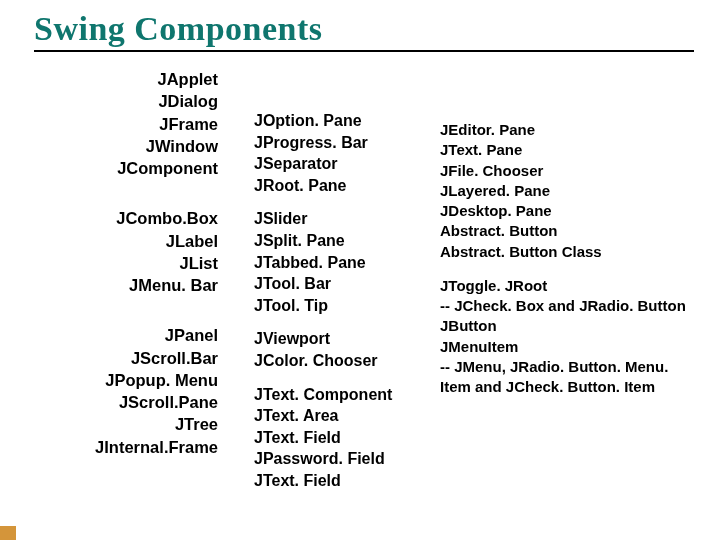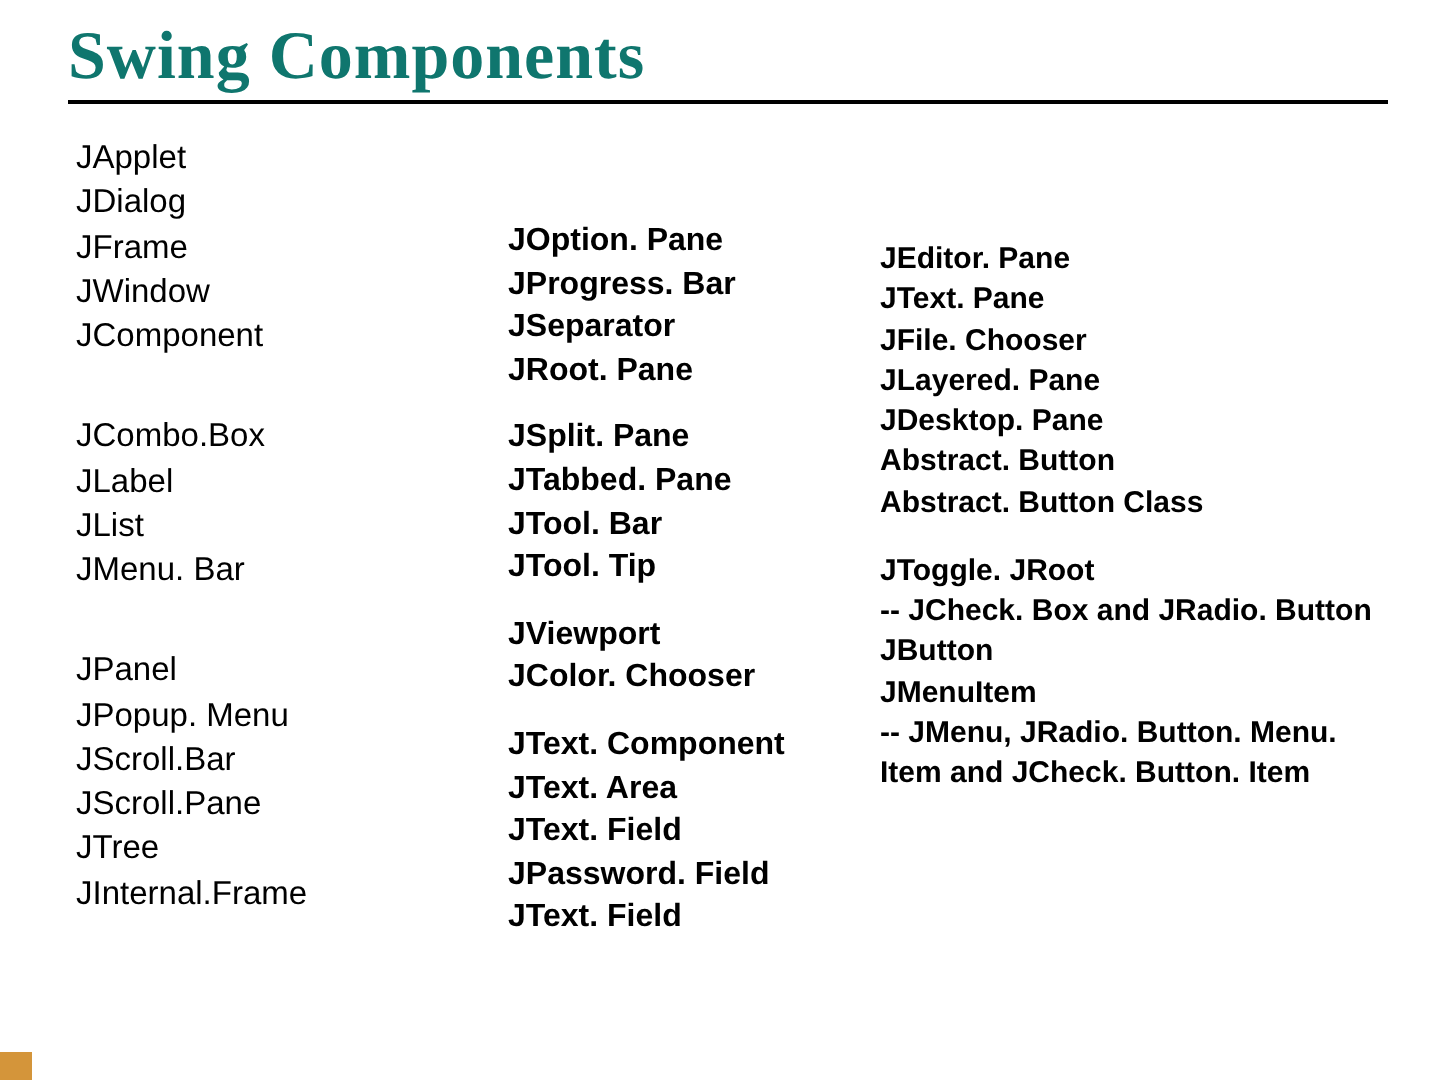--- a/index.html
+++ b/index.html
@@ -33,24 +33,25 @@
     position: absolute;
     font-family: Arial, Helvetica, sans-serif;
     color: #000;
   }
   .col1 {
     top: 68px;
     left: 38px;
     width: 180px;
   }
   .col1 .group {
-    font-weight: normal;
+    font-weight: bold;
     font-size: 16.5px;
     line-height: 1.35;
     margin-bottom: 28px;
+    text-align: right;
   }
   .col2 {
     top: 110px;
     left: 254px;
     width: 176px;
     font-weight: bold;
     font-size: 16px;
     line-height: 1.35;
   }
   .col2 .group {
@@ -91,36 +92,37 @@
     <div>JComponent</div>
   </div>
   <div class="group">
     <div>JCombo.Box</div>
     <div>JLabel</div>
     <div>JList</div>
     <div>JMenu. Bar</div>
   </div>
   <div class="group">
     <div>JPanel</div>
+    <div>JScroll.Bar</div>
     <div>JPopup. Menu</div>
-    <div>JScroll.Bar</div>
     <div>JScroll.Pane</div>
     <div>JTree</div>
     <div>JInternal.Frame</div>
   </div>
 </div>
 
 <div class="col col2">
   <div class="group">
     <div>JOption. Pane</div>
     <div>JProgress. Bar</div>
     <div>JSeparator</div>
     <div>JRoot. Pane</div>
   </div>
   <div class="group">
+    <div>JSlider</div>
     <div>JSplit. Pane</div>
     <div>JTabbed. Pane</div>
     <div>JTool. Bar</div>
     <div>JTool. Tip</div>
   </div>
   <div class="group">
     <div>JViewport</div>
     <div>JColor. Chooser</div>
   </div>
   <div class="group">

